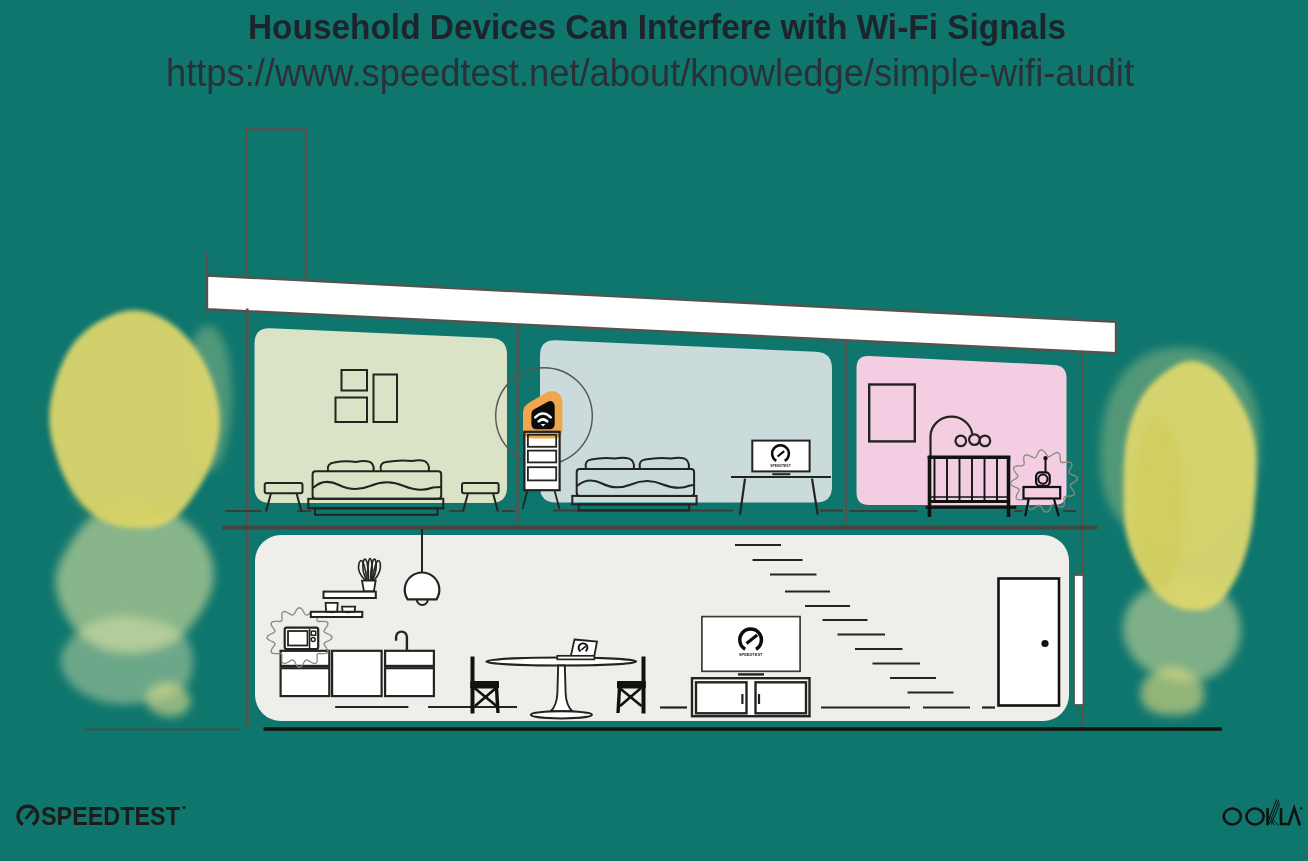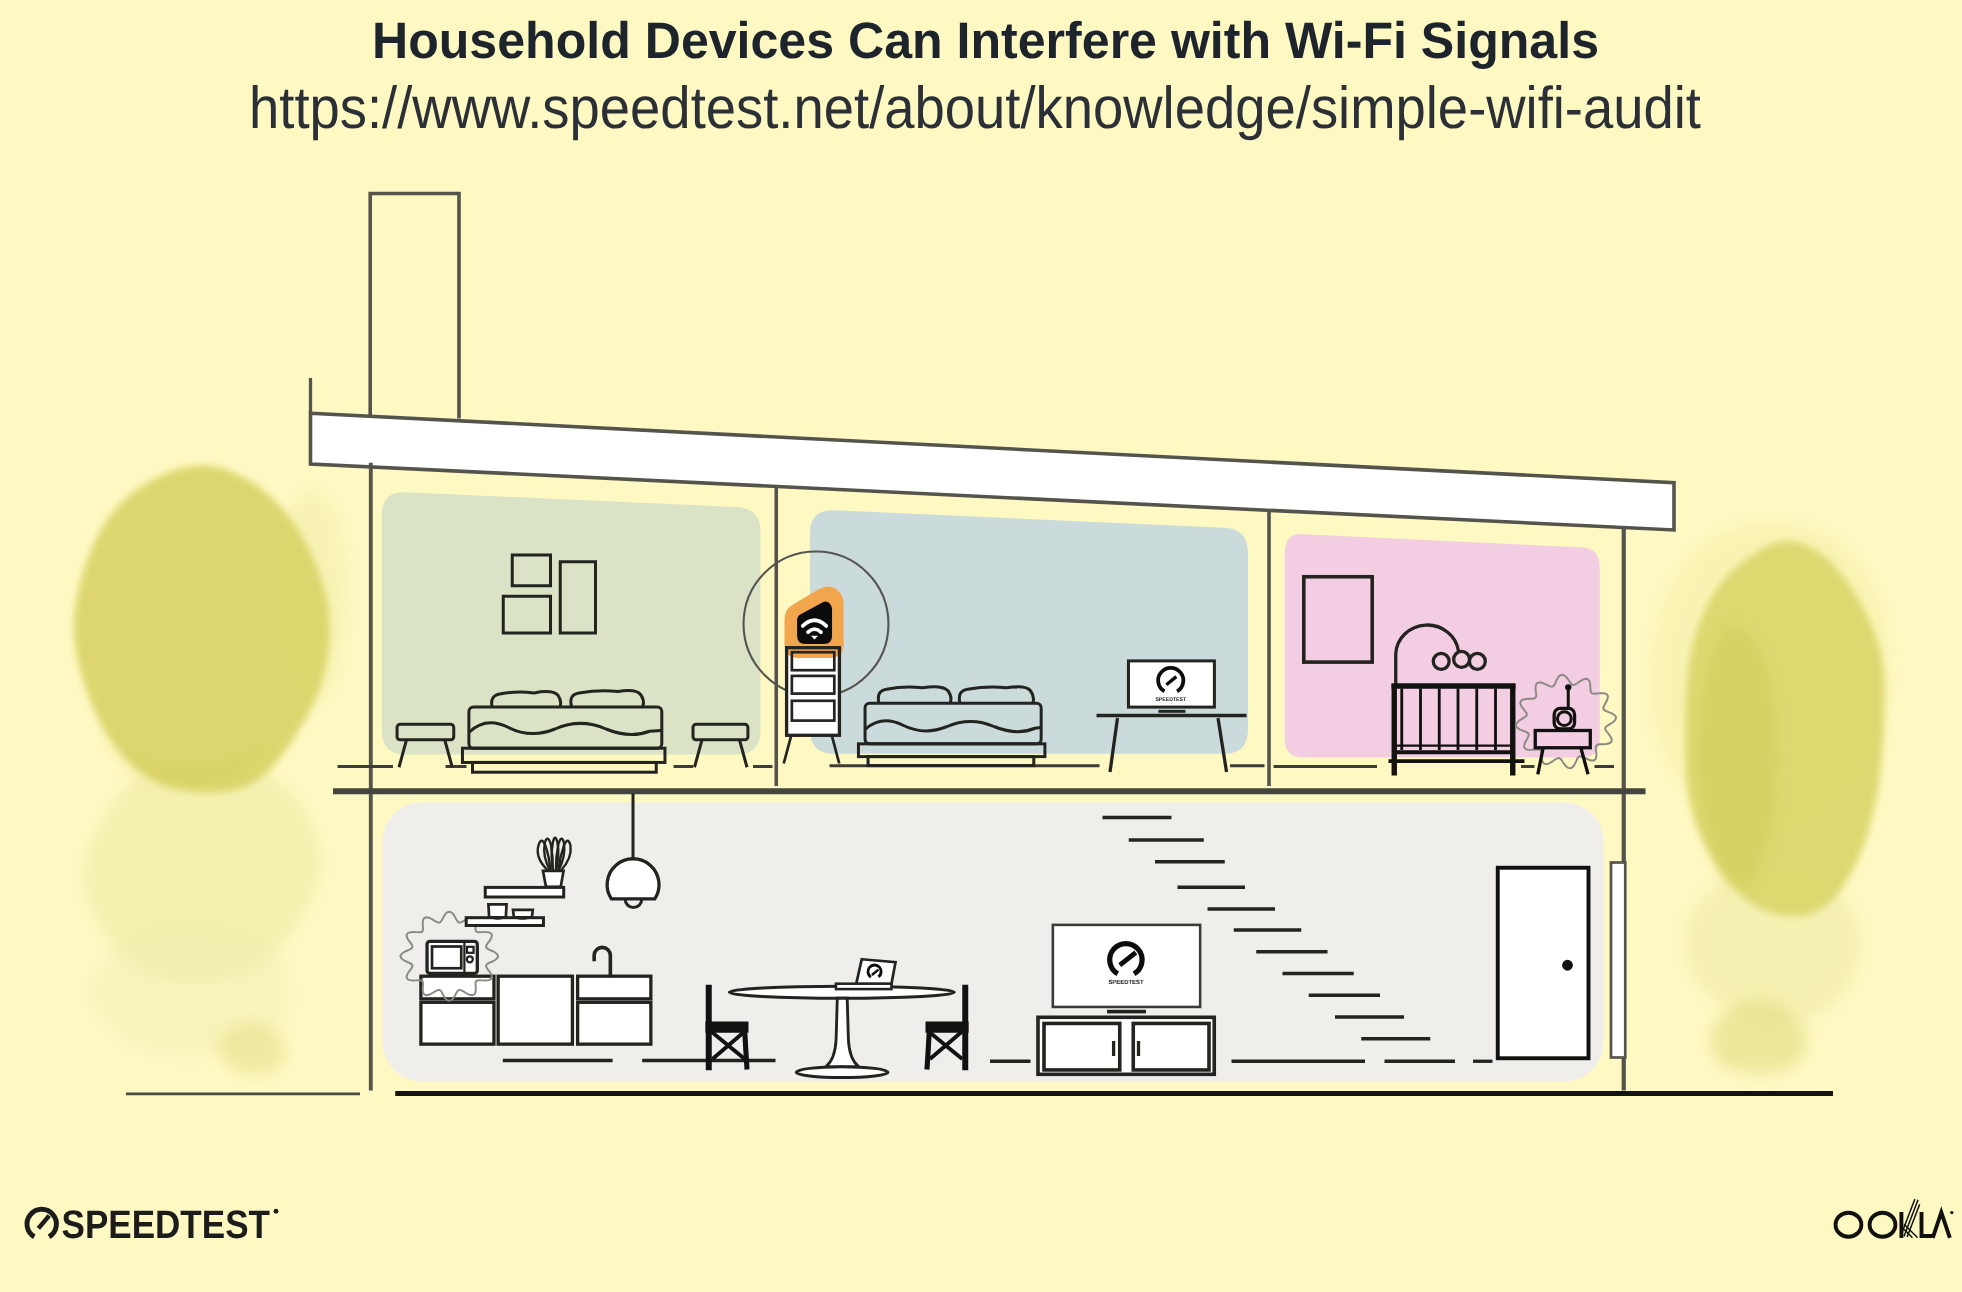--- a/index.html
+++ b/index.html
@@ -1,16 +1,16 @@
 <!DOCTYPE html>
 <html><head>
 <meta charset="utf-8">
 <style>
   html,body{margin:0;padding:0;background:#ffffff;}
-  #stage{position:relative;width:1308px;height:861px;background:#fef9c3;overflow:hidden;}
+  #stage{position:relative;width:1308px;height:861px;background:#0f766e;overflow:hidden;}
   svg{display:block;}
   text{font-family:"Liberation Sans", sans-serif;}
 </style>
 </head>
 <body>
 <div id="stage">
 <svg width="1308" height="861" viewBox="0 0 1308 861" xmlns="http://www.w3.org/2000/svg">
 <defs>
   <filter id="soft" x="-30%" y="-30%" width="160%" height="160%">
           <feGaussianBlur stdDeviation="5"></feGaussianBlur>

